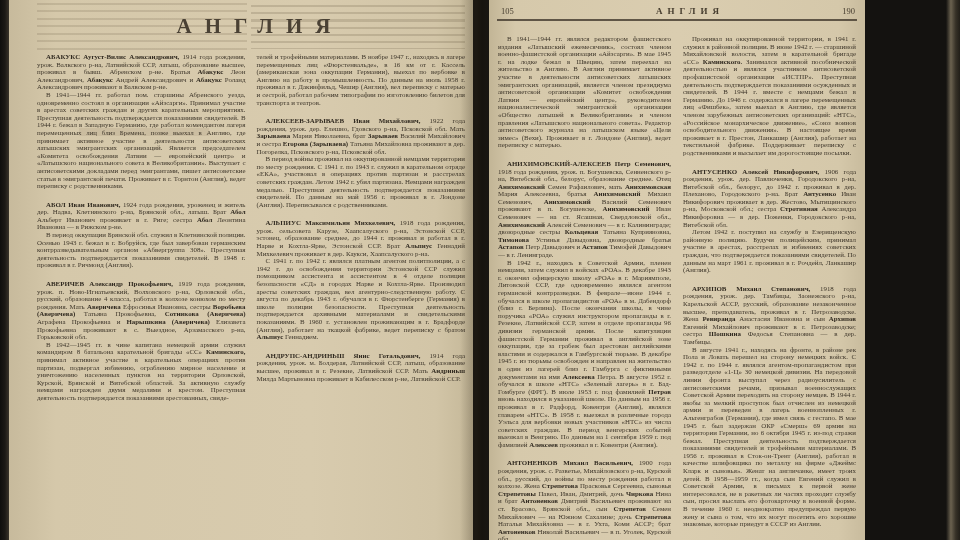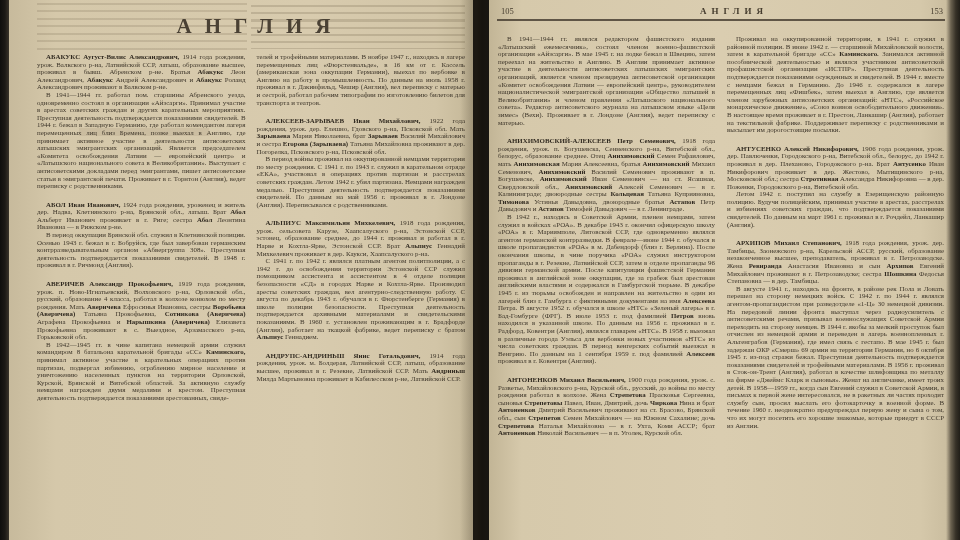--- a/index.html
+++ b/index.html
@@ -7,21 +7,21 @@
   
   .edge-left{position:absolute;left:0;top:0;width:9px;height:540px;
     background:linear-gradient(90deg,#0f0e0c,#1c1915 55%,#3a342a);}
   .edge-right{position:absolute;right:0;top:0;width:14px;height:540px;
     background:linear-gradient(90deg,rgba(40,36,28,0) 0%,#6b6250 35%,#363127 70%,#211e18);}
   
   .page{position:absolute;top:0;height:540px;color:#3e362a;}
   .page-left{left:9px;width:464px;
     background:linear-gradient(90deg,#c7ba9c 0%,#d5c8aa 10%,#d8cbae 65%,#d2c5a7 92%,#c4b798 100%);
     padding:0;box-sizing:border-box;}
-  .page-right{left:489px;width:464px;
+  .page-right{left:489px;width:376px;
     background:linear-gradient(90deg,#c2b596 0%,#d6c9ab 7%,#dacdb0 50%,#d5c8aa 93%,#c8bb9d 100%);
     box-sizing:border-box;}
   .gutter{position:absolute;left:460px;top:0;width:40px;height:540px;pointer-events:none;
     background:linear-gradient(90deg,rgba(48,40,26,0) 0%,rgba(48,40,26,0.30) 40%,rgba(25,20,12,0.50) 55%,rgba(48,40,26,0.18) 75%,rgba(48,40,26,0) 100%);}
   
   .bleed{position:absolute;pointer-events:none;filter:blur(0.6px);}
   .bleed-a{left:28px;top:3px;width:210px;height:48px;
     background:repeating-linear-gradient(180deg,rgba(104,90,66,0.18) 0 2px,rgba(104,90,66,0) 2px 7.5px);}
   .bleed-b{left:242px;top:5px;width:214px;height:44px;
     background:repeating-linear-gradient(180deg,rgba(104,90,66,0.22) 0 2.2px,rgba(104,90,66,0) 2.2px 7.2px);}
@@ -75,21 +75,21 @@
         </div>
     </div>
   </div>
 
   <div class="gutter"></div>
 
   <div class="page page-right">
     <div class="running-header">
       <span>105</span>
       <span class="rh-title">АНГЛИЯ</span>
-      <span>153</span>
+      <span>190</span>
     </div>
     <div class="header-rule"></div>
     <div class="cols">
       <div class="col">
           <p>В 1941—1944 гг. являлся редактором фашистского издания «Латышский ежемесячник», состоял членом военно-фашистской организации «Айзсарги». В мае 1945 г. на лодке бежал в Швецию, затем переехал на жительство в Англию. В Англии принимает активное участие в деятельности антисоветских латышских эмигрантских организаций, является членом президиума антисоветской организации «Комитет освобождения Латвии — европейский центр», руководителем националистической эмигрантской организации «Общество латышей в Великобритании» и членом правления «Латышского национального совета». Редактор антисоветского журнала на латышском языке «Целя зимес» (Вехи). Проживает в г. Лондоне (Англия), ведет переписку с матерью.</p>
           <p class="entry"><b>АНИХИМОВСКИЙ-АЛЕКСЕЕВ Петр Семенович,</b> 1918 года рождения, урож. п. Богушевска, Сенненского р-на, Витебской обл., белорус, образование среднее. Отец <b>Анихимовский</b> Семен Рафаилович, мать <b>Анихимовская</b> Мария Алексеевна, братья <b>Анихимовский</b> Михаил Семенович, <b>Анихимовский</b> Василий Семенович проживают в п. Богушевске, <b>Анихимовский</b> Иван Семенович — на ст. Ясашная, Свердловской обл., <b>Анихимовский</b> Алексей Семенович — в г. Калининграде; двоюродные сестры <b>Кольцевая</b> Татьяна Куприяновна, <b>Тимонова</b> Устинья Давыдовна, двоюродные братья <b>Астапов</b> Петр Давыдович и <b>Астапов</b> Тимофей Давыдович — в г. Ленинграде.</p>
           <p>В 1942 г., находясь в Советской Армии, пленен немцами, затем служил в войсках «РОА». В декабре 1943 г. окончил офицерскую школу «РОА» в г. Мариямполе, Литовской ССР, где одновременно являлся агентом германской контрразведки. В феврале—июне 1944 г. обучался в школе пропагандистов «РОА» в м. Дабендорф (близ г. Берлина). После окончания школы, в чине поручика «РОА» служил инструктором пропаганды в г. Резекне, Латвийской ССР, затем в отделе пропаганды 96 дивизии германской армии. После капитуляции фашистской Германии проживал в английской зоне оккупации, где за грабеж был арестован английскими властями и содержался в Гамбургской тюрьме. В декабре 1945 г. из тюрьмы освобожден и направлен на жительство в один из лагерей близ г. Гамбурга с фиктивными документами на имя <b>Алексеева</b> Петра. В августе 1952 г. обучался в школе «НТС» «Зеленый лагерь» в г. Бад-Гомбурге (ФРГ). В июле 1953 г. под фамилией <b>Петров</b> вновь находился в указанной школе. По данным на 1956 г. проживал в г. Радфорд, Ковентри (Англия), являлся главарем «НТС». В 1958 г. выезжал в различные города Уэльса для вербовки новых участников «НТС» из числа советских граждан. В период венгерских событий выезжал в Венгрию. По данным на 1 сентября 1959 г. под фамилией <b>Алексеев</b> проживал в г. Ковентри (Англия).</p>
           <p class="entry"><b>АНТОНЕНКОВ Михаил Васильевич,</b> 1900 года рождения, урож. с. Разветье, Михайловского р-на, Курской обл., русский, до войны по месту рождения работал в колхозе. Жена <b>Стрепетова</b> Прасковья Сергеевна, сыновья <b>Стрепетовы</b> Павел, Иван, Дмитрий, дочь <b>Чиркова</b> Нина и брат <b>Антоненков</b> Дмитрий Васильевич проживают на ст. Брасово, Брянской обл., сын <b>Стрепетов</b> Семен Михайлович — на Южном Сахалине; дочь <b>Стрепетова</b> Наталья Михайловна — в г. Ухта, Коми АССР; брат <b>Антоненков</b> Николай Васильевич — в п. Уголек, Курской обл.</p>
         </div>
       <div class="col">

